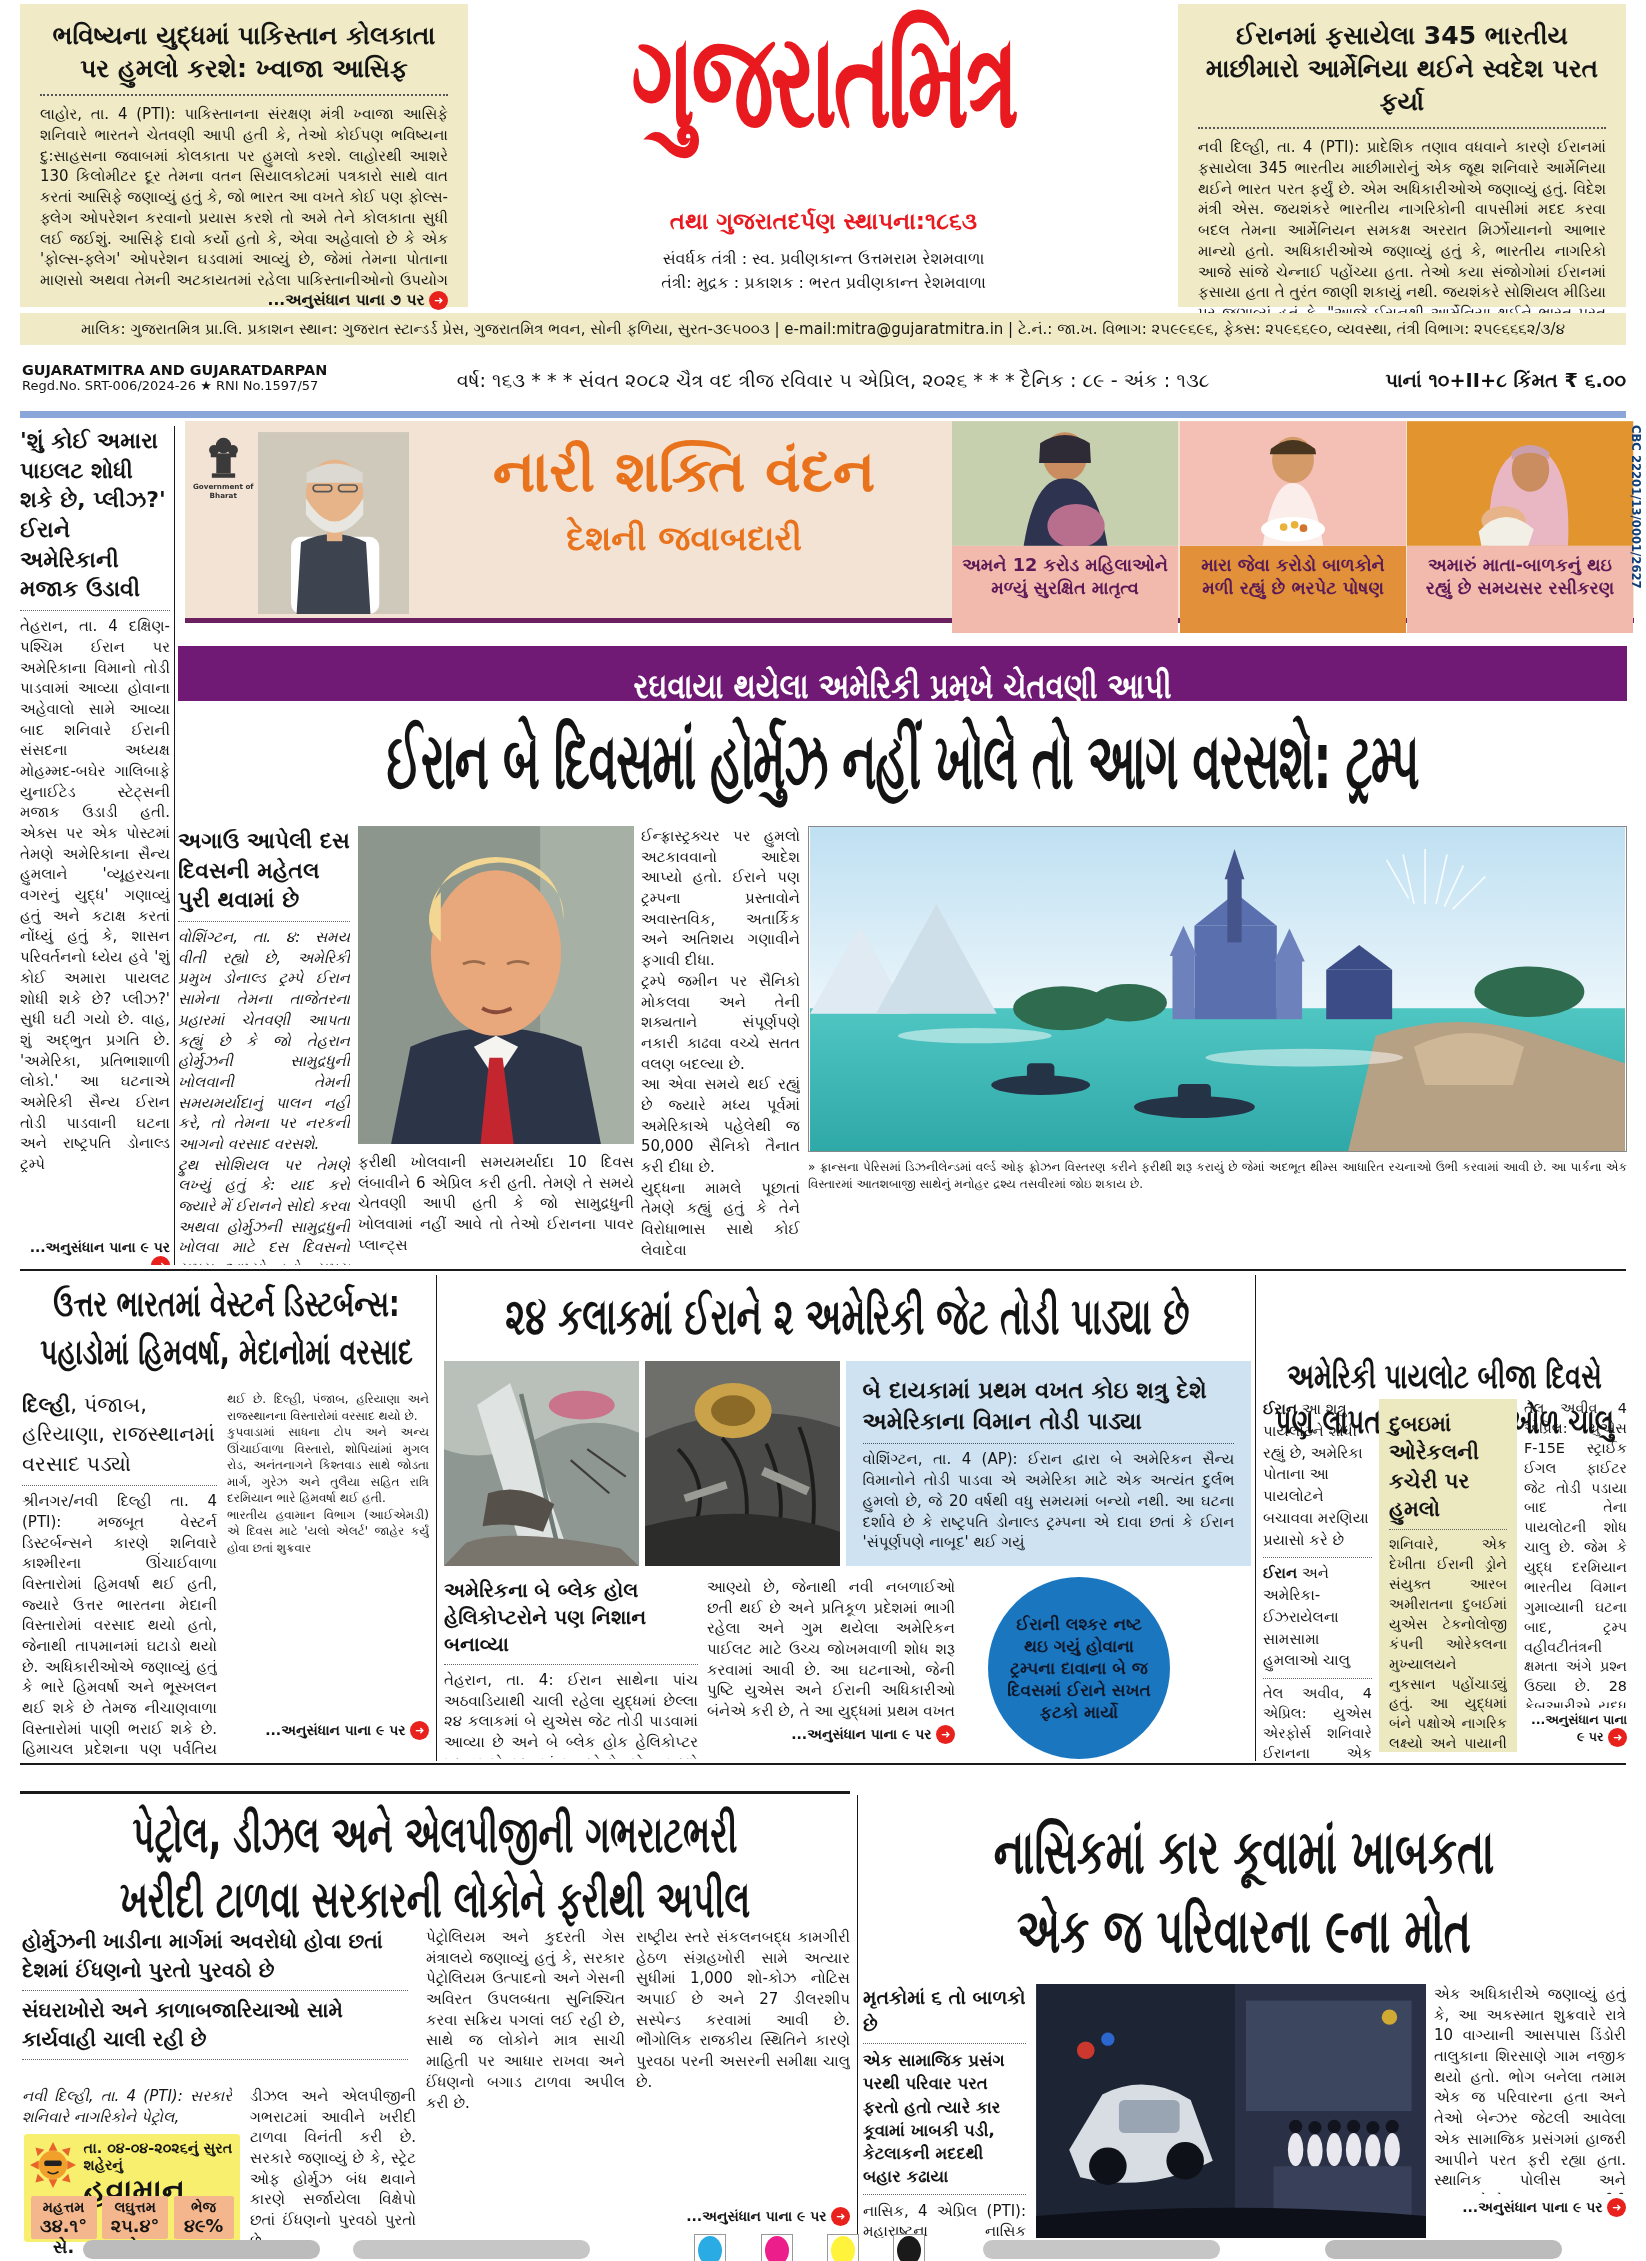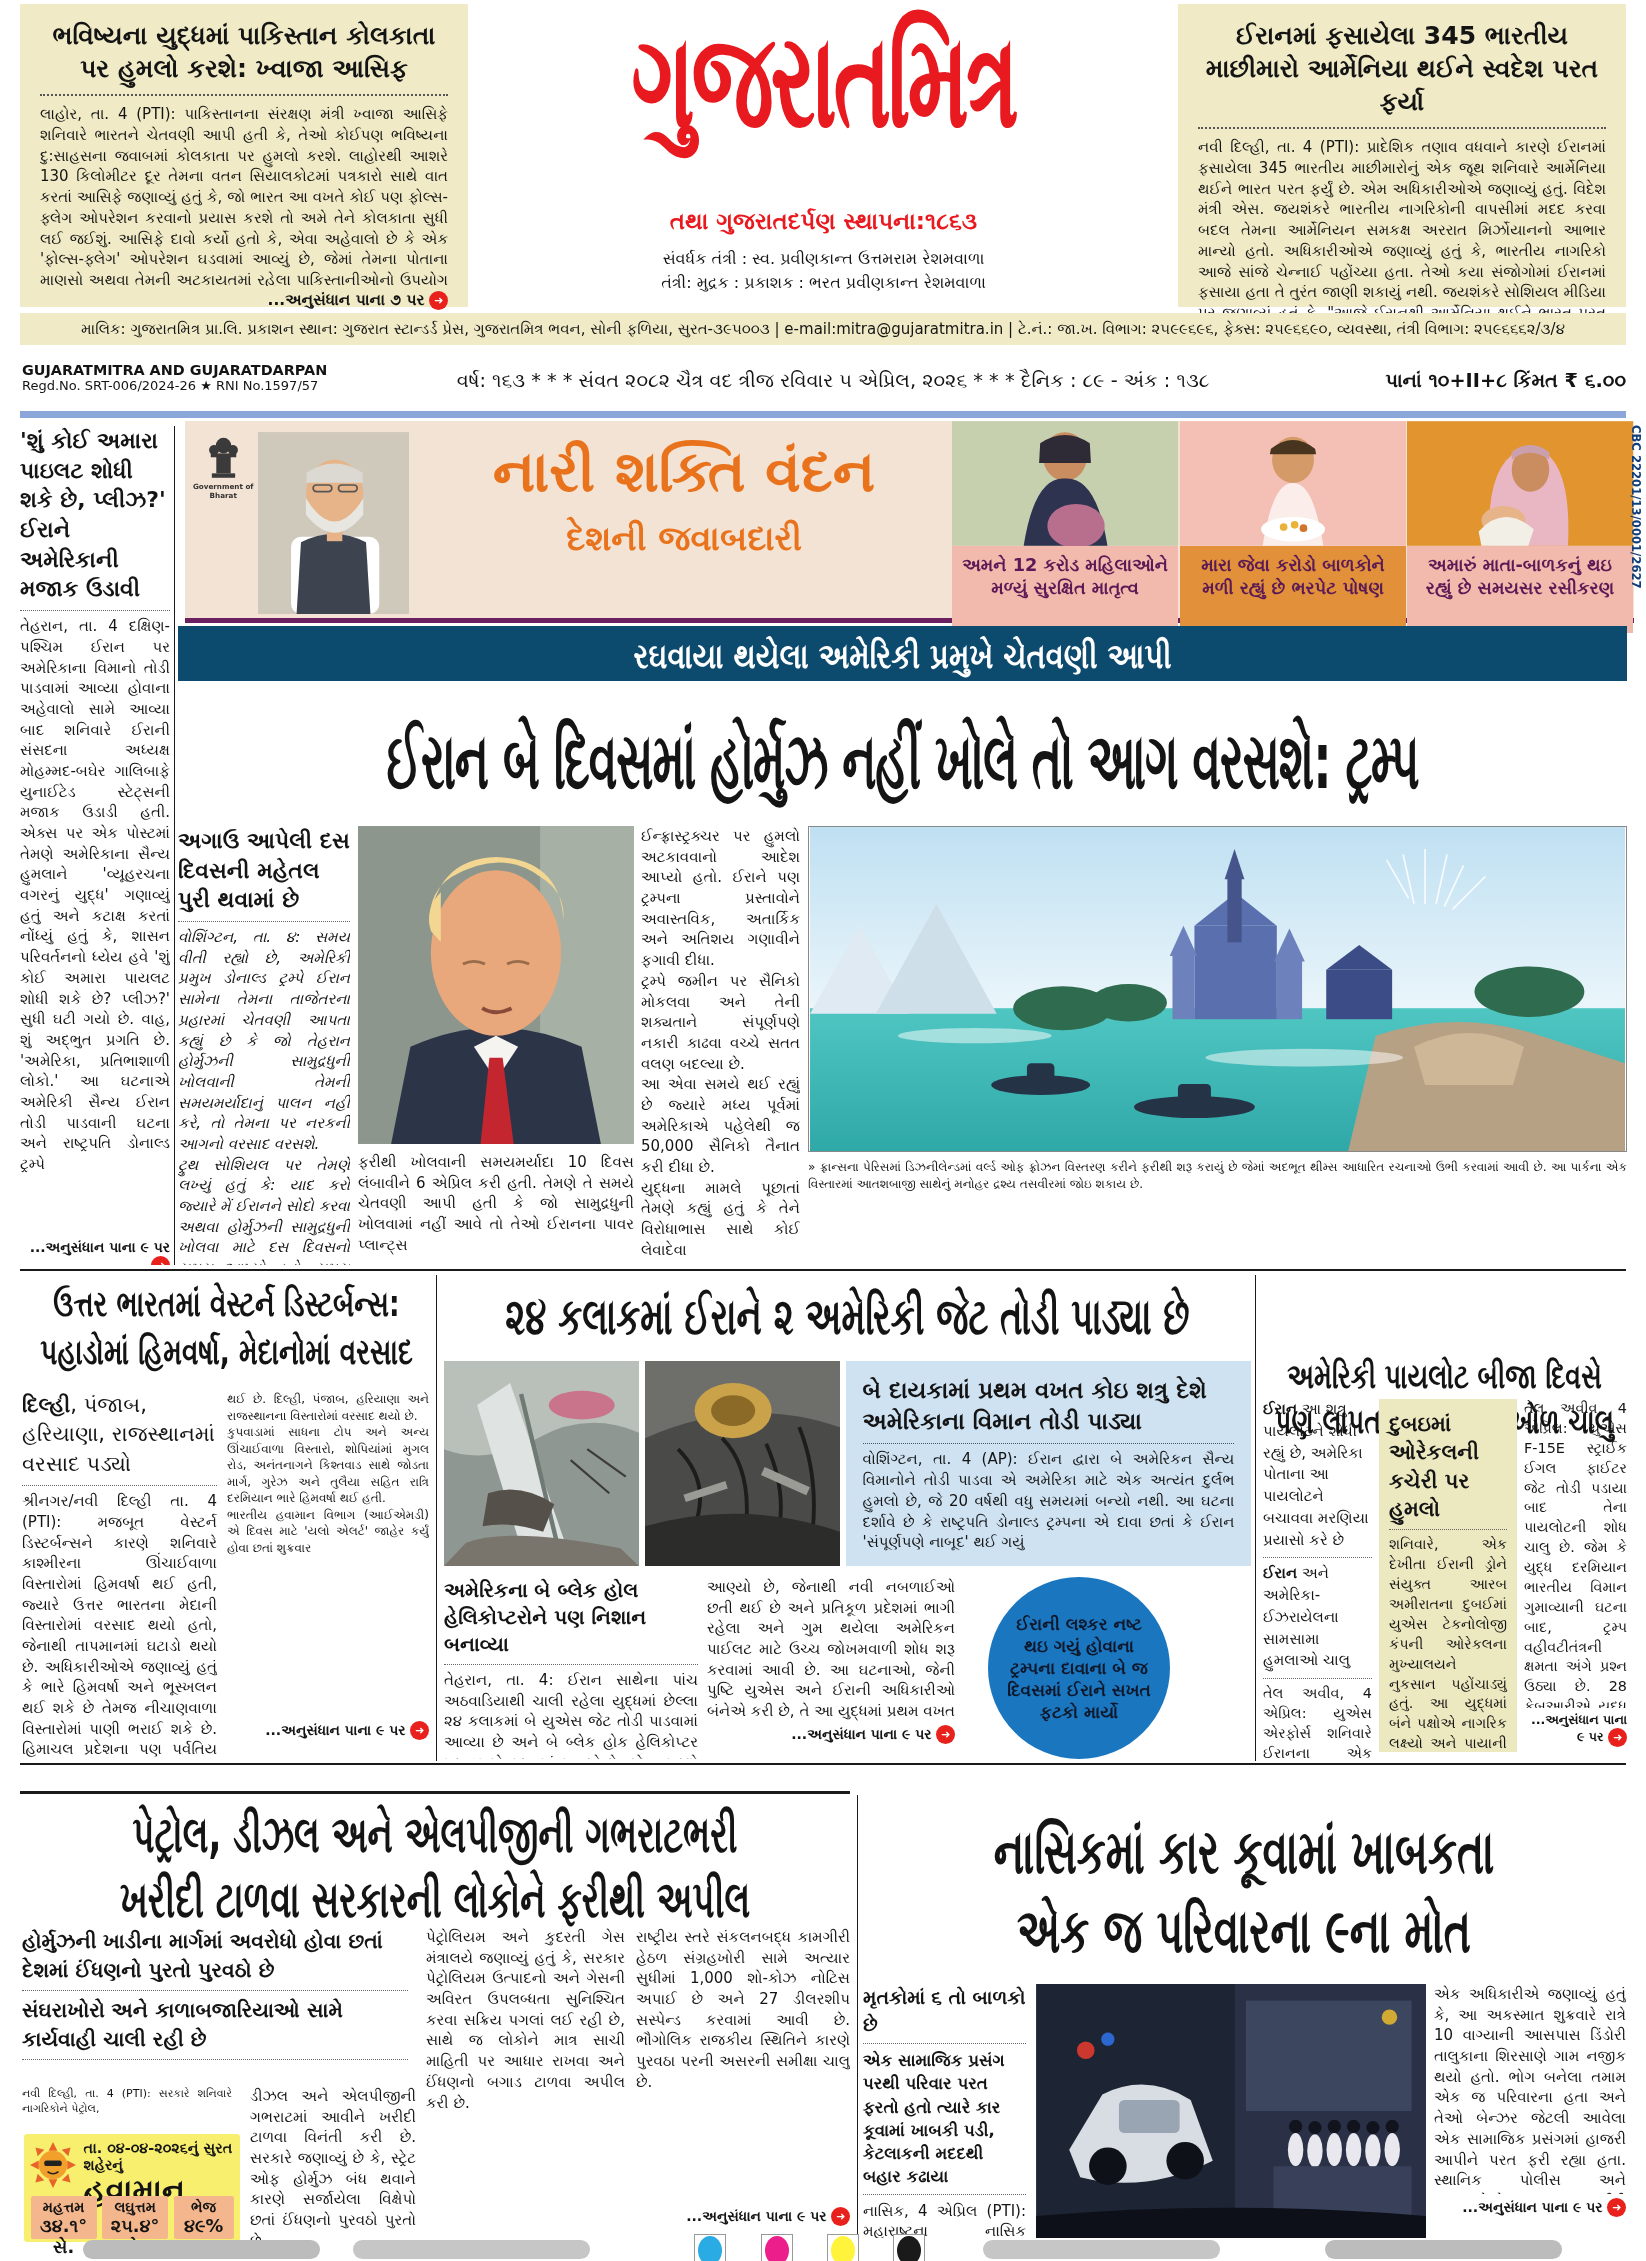--- a/index.html
+++ b/index.html
@@ -144,21 +144,21 @@
         <path d="M190 70 Q224 44 258 70 L258 56 Q224 30 190 56 Z" fill="#caa0ae"></path>
         <ellipse cx="175" cy="180" rx="40" ry="26" fill="#e7b489"></ellipse>
         <path d="M130 200 Q175 150 230 196 L220 226 L135 226 Z" fill="#f2efe6"></path>
       </svg>
     </div>
     <div class="tile-cap" style="height:72px;background:#f2b9ad;font-size:17.7px;padding:7.7px 10px;">અમારું માતા-બાળકનું થઇ રહ્યું છે સમયસર રસીકરણ</div>
   </div>
 </div>
 <div class="abs" style="left:1629px;top:425px;height:199px;writing-mode:vertical-rl;font-size:11.6px;font-weight:700;color:#123f7a;">CBC 22201/13/0001/2627</div>
 
-<div class="abs" style="left:178px;top:626px;width:1449px;height:55px;background:#0c4a6e;color:#ffffff;display:flex;align-items:center;justify-content:center;">
+<div class="abs" style="left:178px;top:646px;width:1449px;height:55px;background:#701a75;color:#ffffff;display:flex;align-items:flex-end;justify-content:center;">
   <div class="cond" style="font-size:29px;font-weight:900;transform:scaleY(1.2);">રઘવાયા થયેલા અમેરિકી પ્રમુખે ચેતવણી આપી</div>
 </div>
 <div class="abs" style="left:178px;top:715px;width:1449px;height:105px;text-align:center;">
   <div class="cond" style="font-size:46px;font-weight:900;letter-spacing:-1.1px;white-space:nowrap;transform:scaleY(1.7);">ઈરાન બે દિવસમાં હોર્મુઝ નહીં ખોલે તો આગ વરસશે: ટ્રમ્પ</div>
 </div>
 
 <div class="abs" style="left:178px;top:826px;width:172px;height:439px;overflow:hidden;">
   <div class="subhead" style="font-size:22px;">અગાઉ આપેલી દસ દિવસની મહેતલ પુરી થવામાં છે</div>
   <div class="dotted-thin"></div>
   <div class="body-t" style="font-size:15px;font-style:italic;">વોશિંગ્ટન, તા. ૪: સમય વીતી રહ્યો છે, અમેરિકી પ્રમુખ ડોનાલ્ડ ટ્રમ્પે ઈરાન સામેના તેમના તાજેતરના પ્રહારમાં ચેતવણી આપતા કહ્યું છે કે જો તેહરાન હોર્મુઝની સામુદ્રધુની ખોલવાની તેમની સમયમર્યાદાનું પાલન નહીં કરે, તો તેમના પર નરકની આગનો વરસાદ વરસશે.
@@ -353,21 +353,21 @@
 <div class="abs" style="left:20px;top:1804px;width:830px;text-align:center;">
   <div class="cond" style="font-size:34px;font-weight:900;white-space:nowrap;transform:scaleY(1.5);">પેટ્રોલ, ડીઝલ અને એલપીજીની ગભરાટભરી</div>
   <div class="cond" style="font-size:34px;font-weight:900;white-space:nowrap;transform:scaleY(1.5);margin-top:24px;">ખરીદી ટાળવા સરકારની લોકોને ફરીથી અપીલ</div>
 </div>
 <div class="abs" style="left:22px;top:1927px;width:386px;height:152px;overflow:hidden;">
   <div style="font-size:20.4px;line-height:1.4;"><span class="leadword">હોર્મુઝની</span> <span style="font-weight:600;">ખાડીના માર્ગમાં અવરોધો હોવા છતાં દેશમાં ઈંધણનો પુરતો પુરવઠો છે</span></div>
   <div class="dotted-thin"></div>
   <div style="font-size:20.4px;line-height:1.4;"><span class="leadword">સંઘરાખોરો</span> <span style="font-weight:600;">અને કાળાબજારિયાઓ સામે કાર્યવાહી ચાલી રહી છે</span></div>
   <div class="dotted-thin"></div>
 </div>
-<div class="abs body-t" style="left:22px;top:2086px;width:210px;height:46px;font-size:11px;overflow:hidden;">નવી દિલ્હી, તા. 4 (PTI): સરકારે શનિવારે નાગરિકોને પેટ્રોલ,</div>
+<div class="abs body-t" style="left:22px;top:2086px;width:210px;height:46px;font-size:15px;overflow:hidden;font-style:italic;">નવી દિલ્હી, તા. 4 (PTI): સરકારે શનિવારે નાગરિકોને પેટ્રોલ,</div>
 
 <div class="abs" style="left:24px;top:2134px;width:216px;height:108px;background:#f8ef6e;border-radius:3.3px;padding:5.5px 6.6px;">
   <div class="abs" style="left:5.5px;top:7.7px;width:46px;height:46px;">
     <svg viewBox="0 0 84 84">
       <g fill="#e8642a">
         <polygon points="42,0 50,16 34,16"></polygon>
           <polygon points="42,84 50,68 34,68"></polygon>
         <polygon points="0,42 16,34 16,50"></polygon>
           <polygon points="84,42 68,34 68,50"></polygon>
         <polygon points="10,10 26,14 14,26"></polygon>

